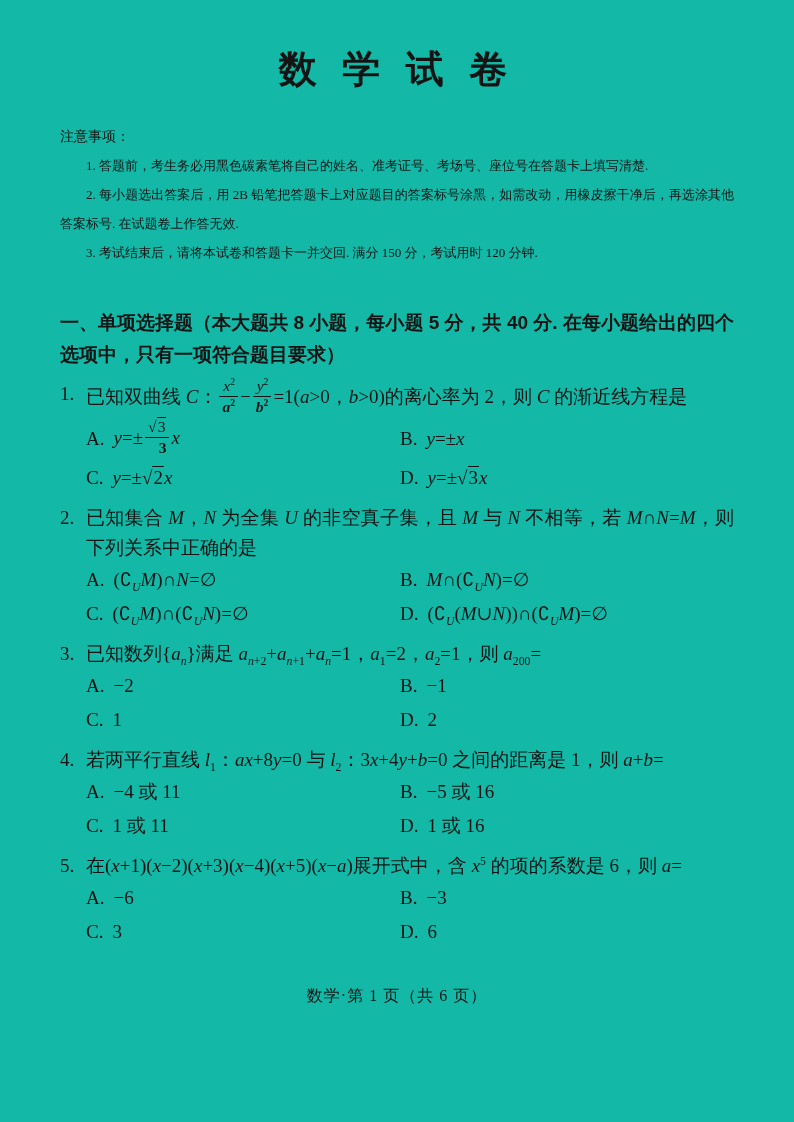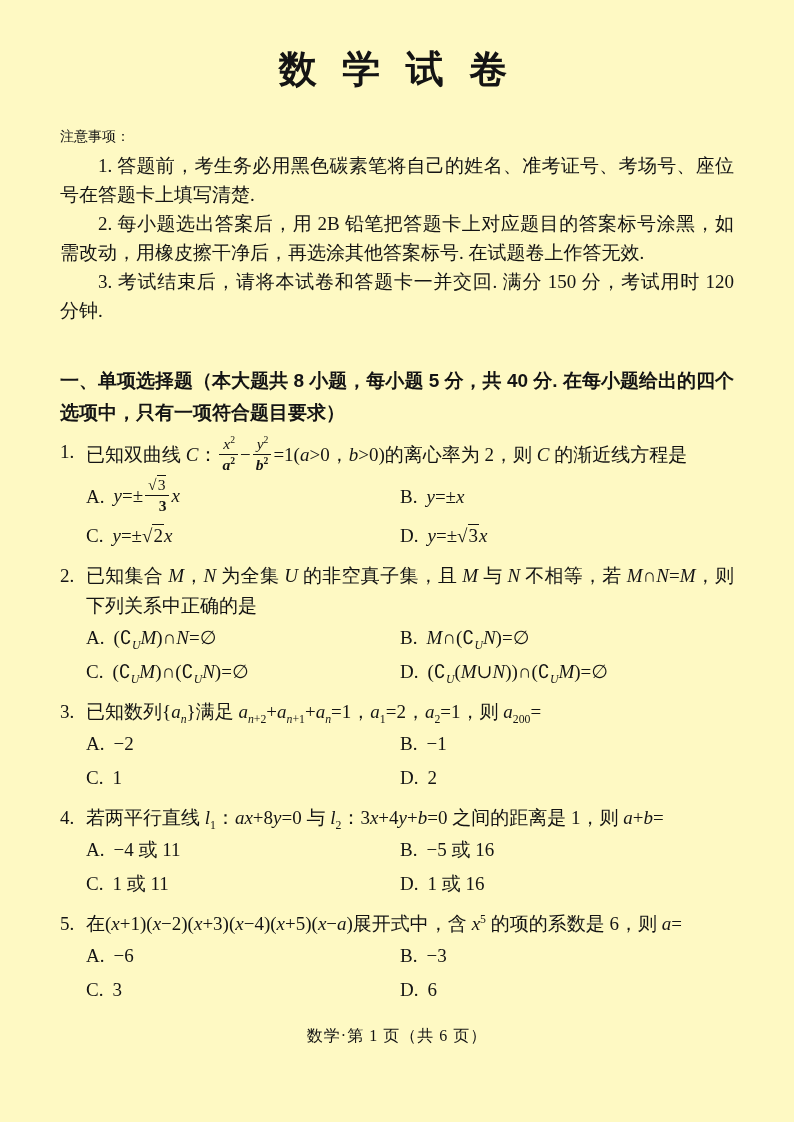--- a/index.html
+++ b/index.html
@@ -1,20 +1,20 @@
 <!DOCTYPE html>
 <html><head>
 <meta charset="utf-8">
 <style>
   html,body { margin:0; padding:0; background:#888; }
   .page {
     position:relative;
     width:794px; height:1122px;
     margin:0 auto;
-    background:#fef9c3;
+    background:#14b8a6;
     color:#141414;
     font-family:"Liberation Serif","DejaVu Serif","DejaVu Sans",serif;
     box-sizing:border-box;
     padding:40px 60px 0 60px;
     overflow:hidden;
   }
   .title {
     font-size:38px;
     font-weight:700;
     text-align:center;
@@ -24,21 +24,21 @@
   }
   .notice-heading {
     font-family:"Liberation Sans","DejaVu Sans",sans-serif;
     font-weight:400;
     font-size:14px;
     line-height:30px;
     margin:0;
   }
   .notice-item {
     margin:0;
-    font-size:19px;
+    font-size:13px;
     line-height:29px;
     text-indent:2em;
     text-align:justify;
   }
   .section-heading {
     font-family:"Liberation Sans","DejaVu Sans",sans-serif;
     font-weight:700;
     font-size:19px;
     line-height:32px;
     margin:40px 0 6px 0;
@@ -79,21 +79,21 @@
     position:relative;
     top:-0.1em;
     margin:0 2px;
   }
   .frac .num { display:block; border-bottom:1.2px solid #141414; padding:0 3px 1px 3px; }
   .frac .den { display:block; padding:1px 3px 0 3px;font-weight:bold; }
   .sqrt { white-space:nowrap; }
   .sqrt .rad { border-top:1.2px solid #141414; padding:0 1px; }
   .footer {
     position:absolute;
-    top:1026px;
+    top:986px;
     left:0;
     width:100%;
     text-align:center;
     font-size:16px;
     letter-spacing:1px;
   }
 </style>
 </head>
 <body>
 

